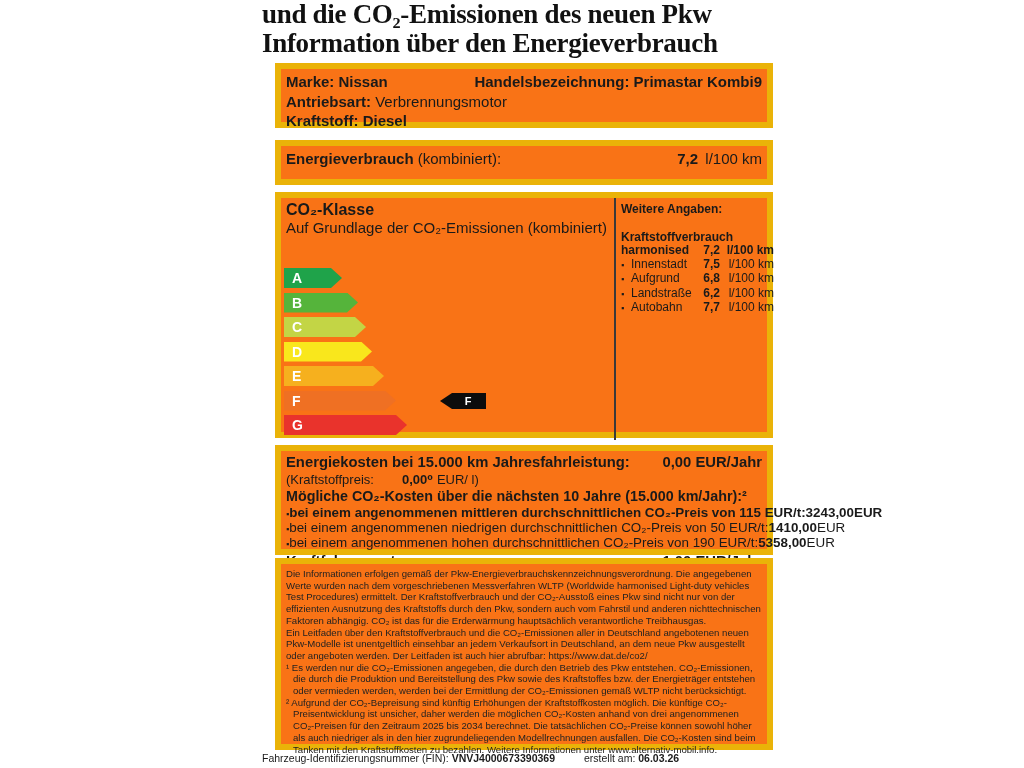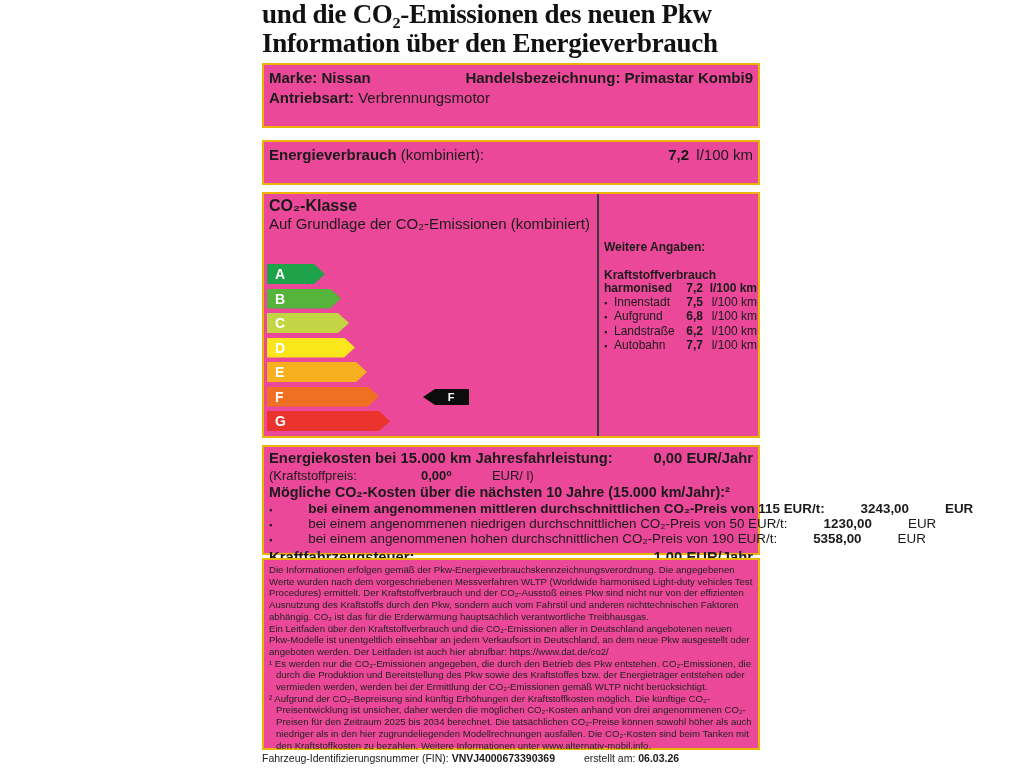--- a/index.html
+++ b/index.html
@@ -6,21 +6,21 @@
   html,body { width:1024px; height:768px; background:#ffffff; overflow:hidden; }
   body { font-family:"Liberation Sans","DejaVu Sans",sans-serif; color:#1a1a1a; }
 
   .sheet { position:absolute; left:262px; top:0; width:498px; height:768px; }
 
   
   .title { font-family:"Liberation Serif","DejaVu Serif",serif; font-weight:bold;
            font-size:27px; line-height:29px; letter-spacing:-0.3px; color:#111; }
   .title div { white-space:nowrap; }
 
-  .box { position:absolute; left:0; width:498px; border:2px solid #eab308; background:#ec4899; }
+  .box { position:absolute; left:13px; width:498px; border:6px solid #eab308; background:#f97316; }
 
   
   .box-vehicle { top:63px; height:65px; padding:3px 5px; font-size:15px; line-height:19.5px; }
   .vrow { display:flex; white-space:nowrap; }
   .vcell1 { width:216px; }
   b, .b { font-weight:bold; }
 
   
   .box-cons { top:140px; height:45px; padding:3px 5px; font-size:15px; line-height:19.5px; }
   .crow { display:flex; align-items:baseline; }
@@ -36,33 +36,33 @@
   .divider { position:absolute; left:333px; top:0; width:1.5px; height:242px; background:#3a3a3a; }
 
   .arrow { position:absolute; left:3px; height:20px;
            clip-path:polygon(0 0, calc(100% - 11px) 0, 100% 50%, calc(100% - 11px) 100%, 0 100%);
            color:#fff; font-weight:bold; font-size:14px; line-height:20px; padding-left:8px; }
   .indicator { position:absolute; left:159px; top:195px; width:46px; height:16px; background:#0c0c0c;
                clip-path:polygon(0 50%, 12px 0, 100% 0, 100% 100%, 12px 100%);
                color:#fff; font-weight:bold; font-size:11px; line-height:16px; text-align:center;
                padding-left:10px; }
 
-  .class-right { position:absolute; left:334px; top:0; width:164px; height:242px; padding:4px 5px 0 6px; font-size:12px;margin-top:42px; }
+  .class-right { position:absolute; left:334px; top:0; width:164px; height:242px; padding:4px 5px 0 6px; font-size:12px; }
   .wa-title { font-weight:bold; margin-bottom:14px; }
   .wa-section { font-weight:bold; }
   .wa-row { display:flex; line-height:13.6px; align-items:baseline; }
   .wa-row .wa-bullet { width:10px; font-size:9px; }
   .wa-row .wa-label { flex:1; }
   .wa-row .wa-val { width:26px; text-align:right; font-weight:bold; }
   .wa-row .wa-unit { width:54px; text-align:right; white-space:nowrap; }
   .wa-row.bold-row .wa-unit { font-weight:bold; }
 
   
   .box-costs { top:445px; height:110px; padding:3px 5px; }
-  .cost-row { display:flex; align-items:baseline; white-space:nowrap;gap:36px; }
+  .cost-row { display:flex; align-items:baseline; white-space:nowrap; }
   .cost-row .left { flex:1; }
   .r1 { font-size:14.8px; line-height:17px; font-weight:bold; }
   .r2 { font-size:13px; line-height:17px; }
   .r3 { font-size:14.3px; line-height:17.5px; font-weight:bold; }
   .rb { font-size:13.4px; line-height:14.2px; }
   .rb .bullet-dot { display:inline-block; width:12px; font-size:9px; vertical-align:1px; }
   .rb.bold-row { font-weight:bold; }
   .rb .val { font-weight:bold; }
   .r7 { font-size:14.8px; line-height:17px; font-weight:bold; margin-top:2px; }
 
@@ -96,20 +96,24 @@
         <b>Primastar Kombi9</b>
       </div>
     </div>
     <div class="vrow">
       <div>
         <b>Antriebsart:</b>
         <span>Verbrennungsmotor</span>
       </div>
     </div>
     <div class="vrow">
+      <div class="vcell1">
+        <b>Kraftstoff:</b>
+        <b>Diesel</b>
+      </div>
     </div>
   </div>
 
   <div class="box box-cons">
     <div class="crow">
       <span class="lbl"><b>Energieverbrauch</b><span> (kombiniert):</span></span>
       <span class="num">7,2</span>
       <span class="unit">l/100 km</span>
     </div>
   </div>
@@ -182,21 +186,21 @@
     </div>
     <div class="cost-row rb bold-row">
       <span class="bullet-dot">▪</span>
       <span class="left">bei einem angenommenen mittleren durchschnittlichen CO₂-Preis von  115  EUR/t:</span>
       <span class="val">3243,00</span>
       <span class="b"> EUR</span>
     </div>
     <div class="cost-row rb">
       <span class="bullet-dot">▪</span>
       <span class="left">bei einem angenommenen niedrigen durchschnittlichen CO₂-Preis von  50  EUR/t:</span>
-      <span class="val">1230,00</span>
+      <span class="val">1410,00</span>
       <span> EUR</span>
     </div>
     <div class="cost-row rb">
       <span class="bullet-dot">▪</span>
       <span class="left">bei einem angenommenen hohen durchschnittlichen CO₂-Preis von  190  EUR/t:</span>
       <span class="val">5358,00</span>
       <span> EUR</span>
     </div>
     <div class="cost-row r7">
       <span class="left">Kraftfahrzeugsteuer:</span>

